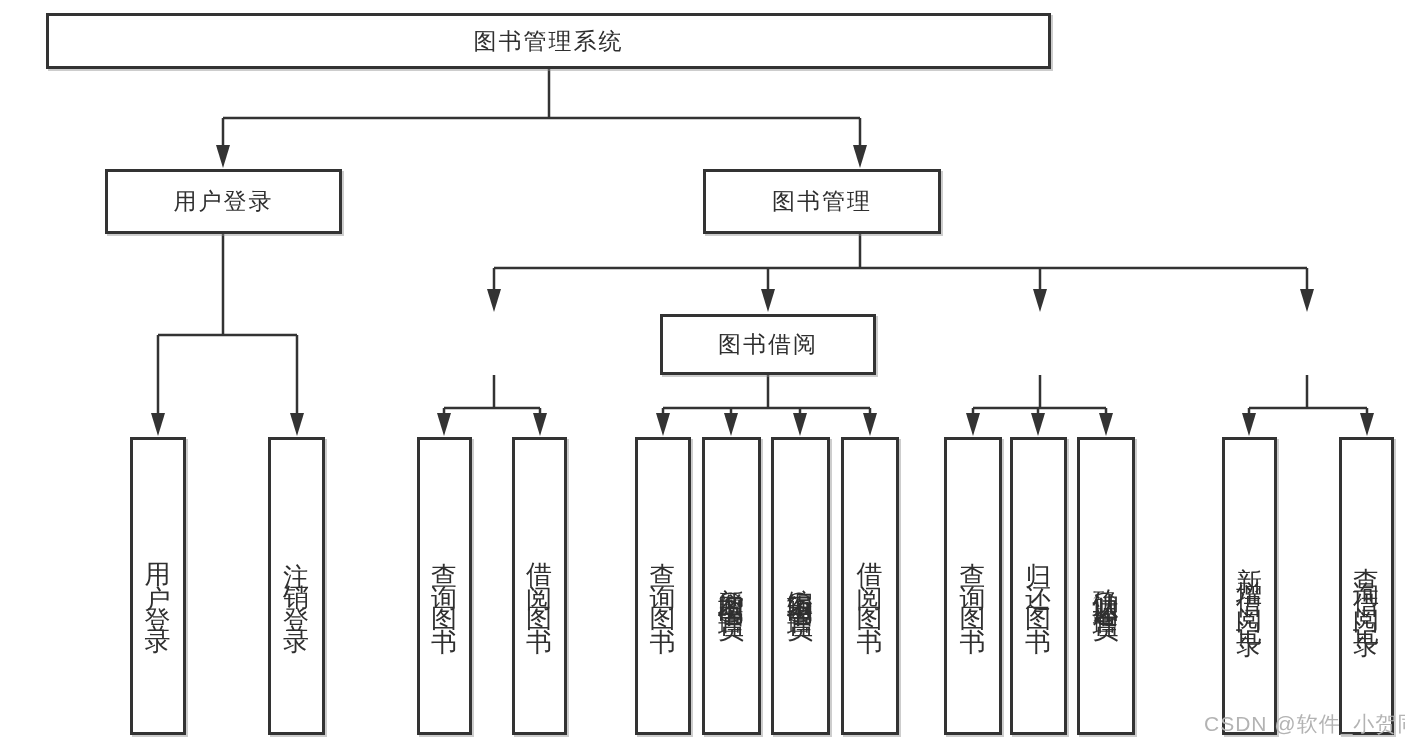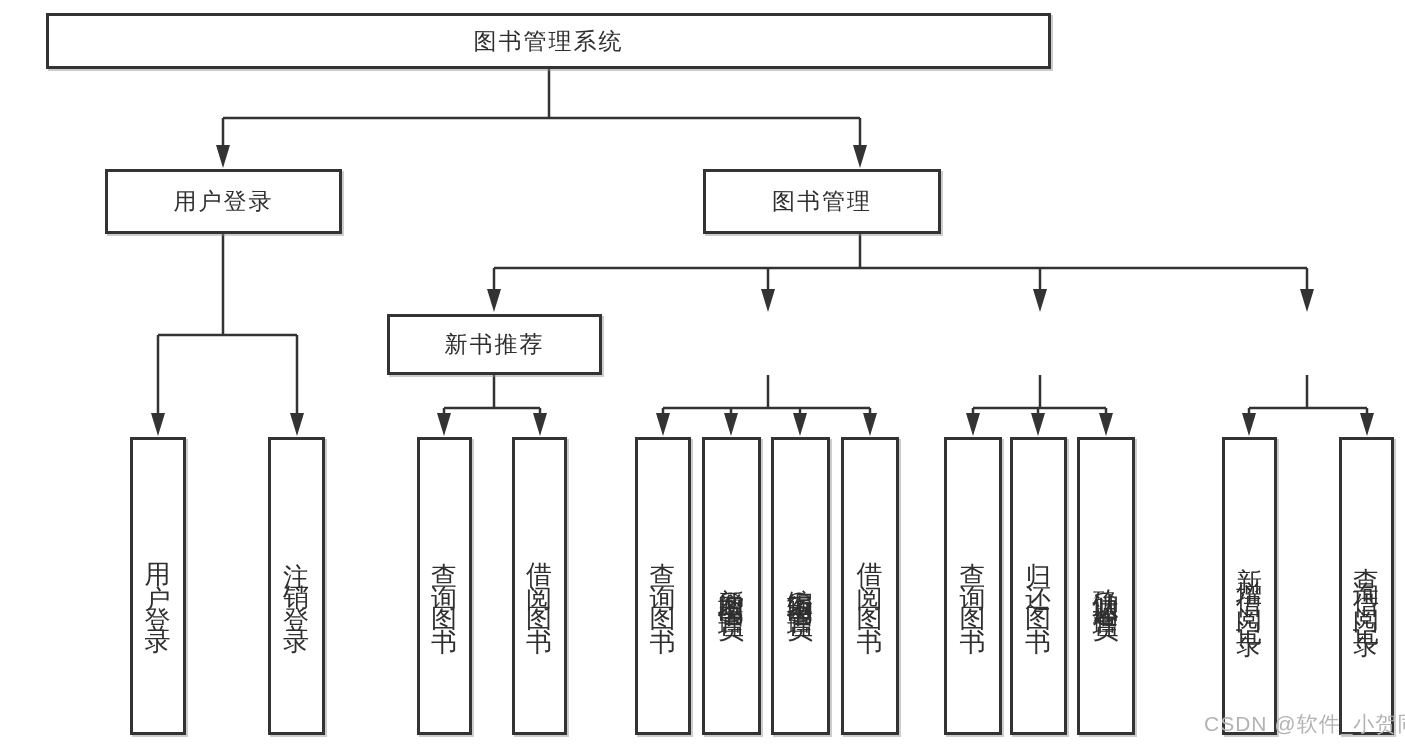--- a/index.html
+++ b/index.html
@@ -118,22 +118,22 @@
     <span>图书管理系统</span>
   </div>
 
   <div class="box h" style="left:81px;top:169px;width:237px;height:65px">
     <span>用户登录</span>
   </div>
   <div class="box h" style="left:679px;top:169px;width:238px;height:65px">
     <span>图书管理</span>
   </div>
 
-  <div class="box h" style="left:363px;top:314px;width:215px;height:61px">
-    <span>新书推荐</span>
+  <div class="box h" style="left:636px;top:314px;width:216px;height:61px">
+    <span>图书借阅</span>
   </div>
 
   <div class="box v sp-wide" style="left:106px;top:437px;width:56px;height:298px">
     <span>用户登录</span>
   </div>
   <div class="box v sp-wide" style="left:244px;top:437px;width:57px;height:298px">
     <span>注销登录</span>
   </div>
 
   <div class="box v sp-wide" style="left:393px;top:437px;width:55px;height:298px">

